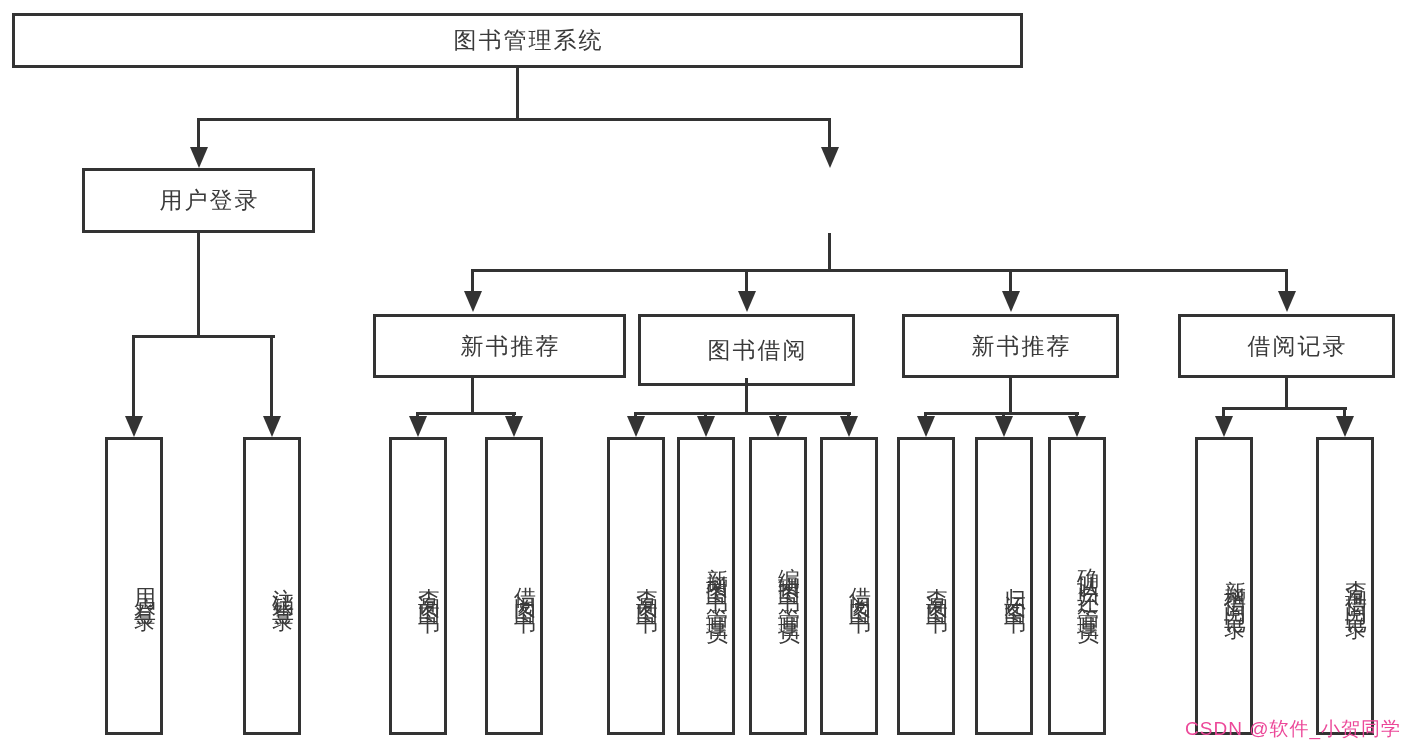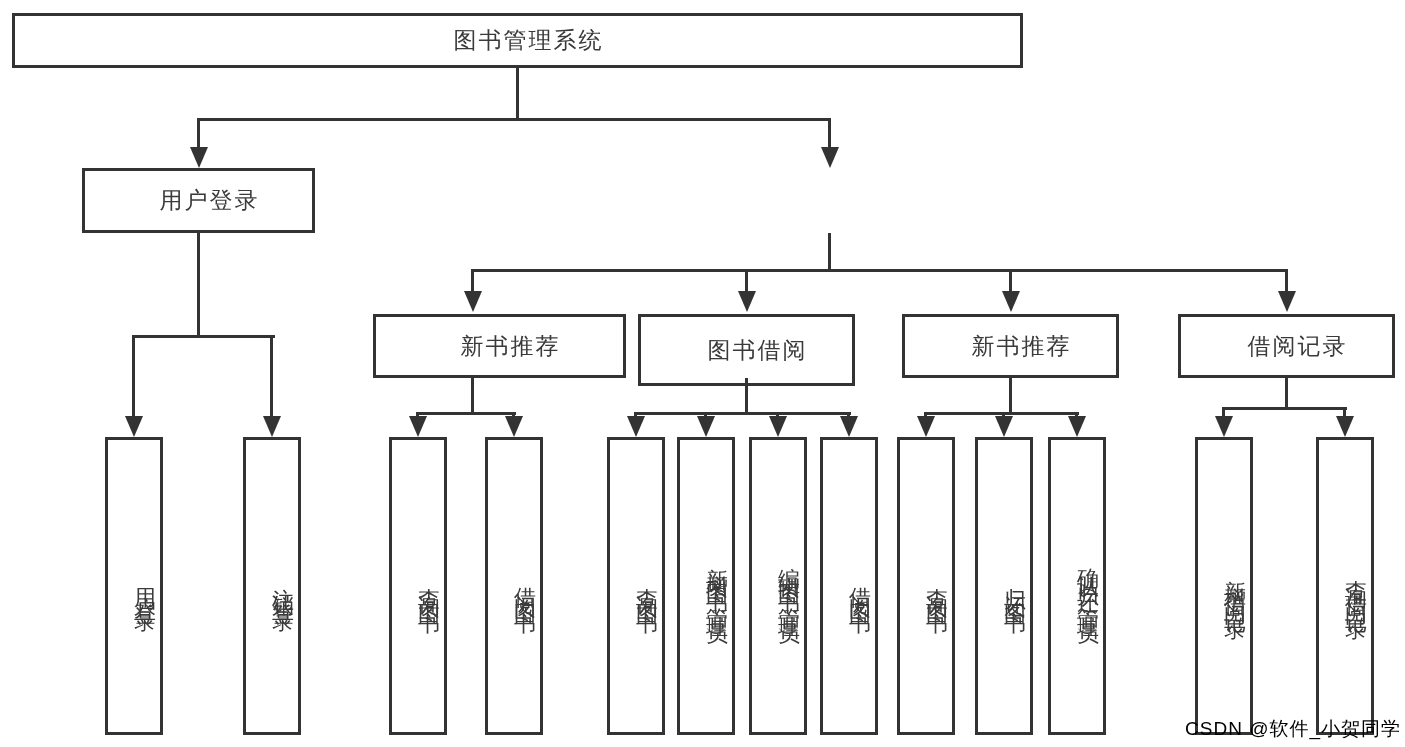--- a/index.html
+++ b/index.html
@@ -36,21 +36,21 @@
   .arrow{
     position:absolute;width:0;height:0;
     border-left:9px solid transparent;
     border-right:9px solid transparent;
     border-top:21px solid #333333;
   }
   .watermark{
     position:absolute;
     right:4px;bottom:5px;
     font-size:19px;
-    color:#000000;
+    color:#ec4899;
     letter-spacing:1px;
     white-space:nowrap;
   }
 </style>
 </head>
 <body>
 
 <div class="canvas">
 
   <div class="node h" style="left:12px;top:13px;width:1011px;height:55px">

